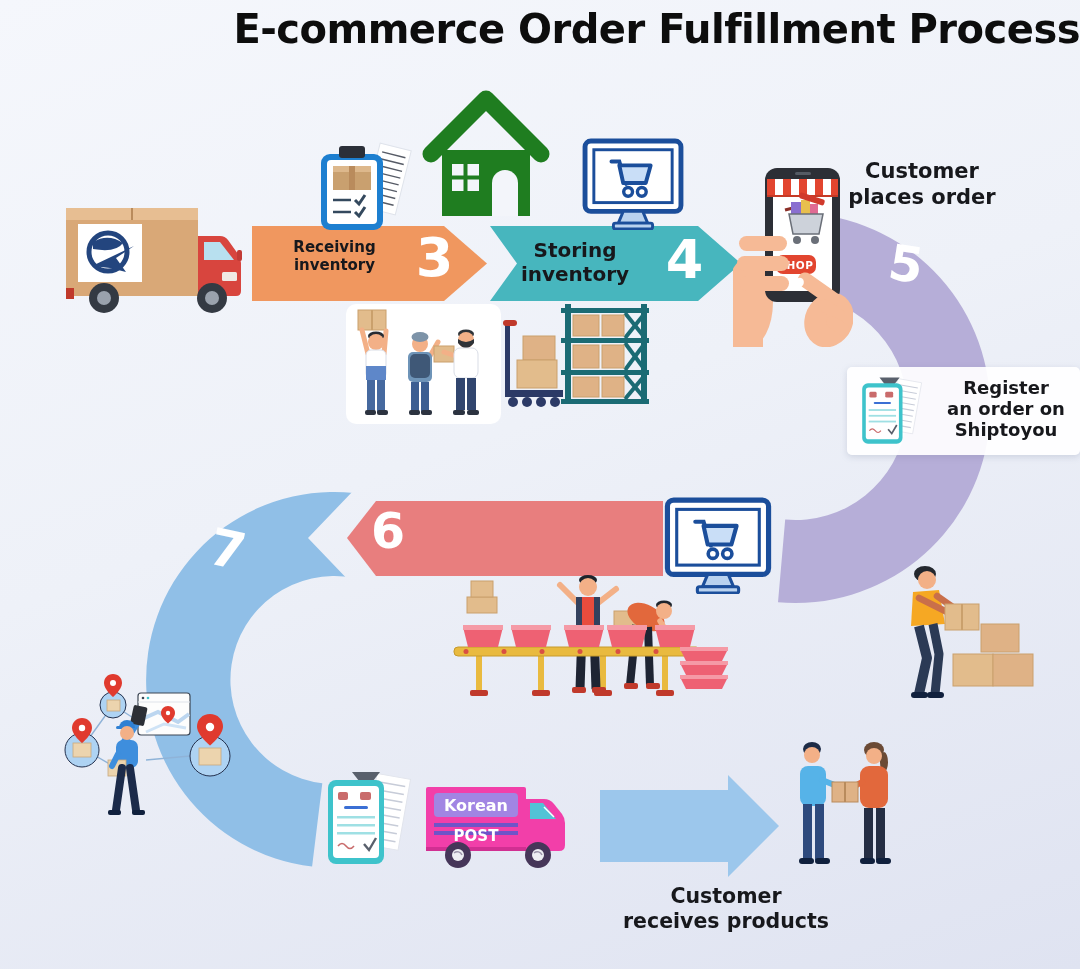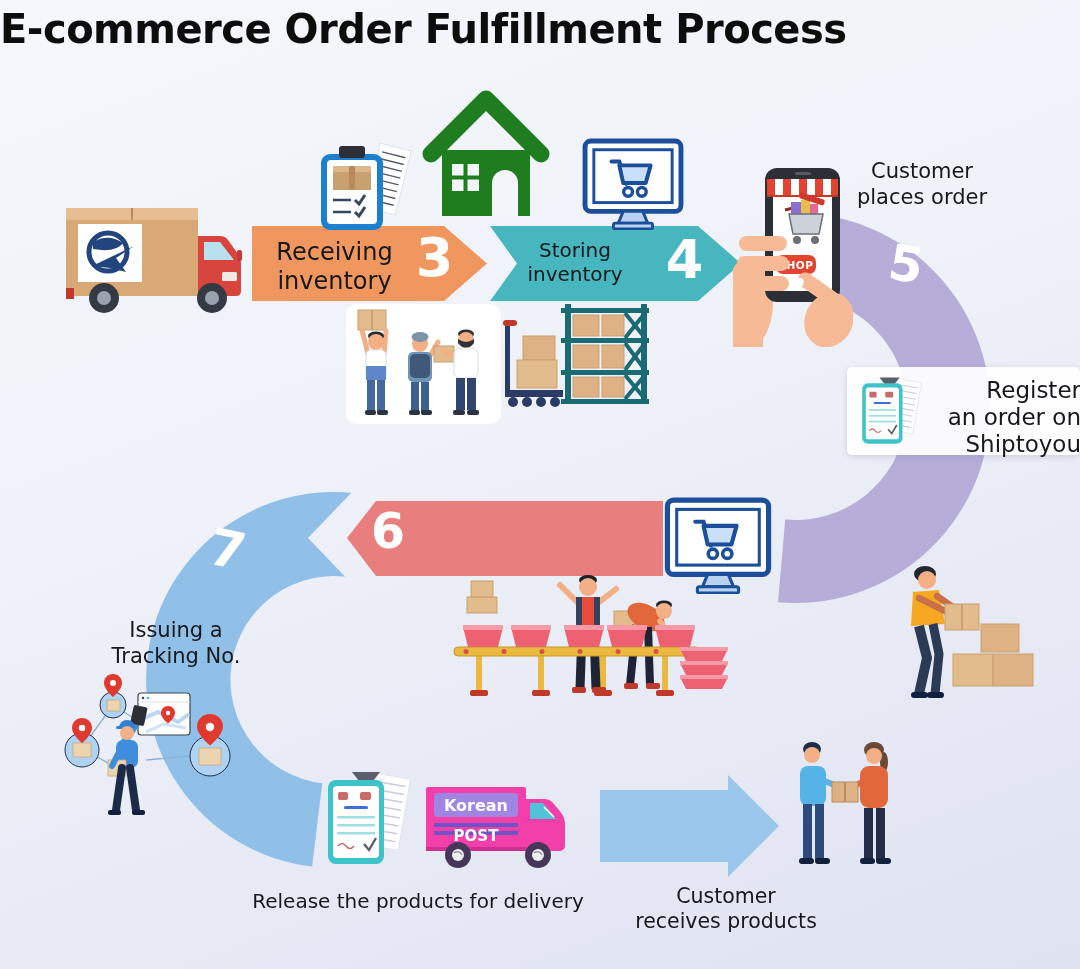--- a/index.html
+++ b/index.html
@@ -3,25 +3,25 @@
 <meta charset="utf-8">
 <style>
   html,body{margin:0;padding:0;background:#cfd4e6;}
   .canvas{
     position:relative;width:1080px;height:969px;overflow:hidden;
     background:linear-gradient(160deg,#f5f7fc 0%,#eef1f8 45%,#dfe3f1 100%);
     font-family:"DejaVu Sans","Liberation Sans",sans-serif;
   }
   .abs{position:absolute;}
   .title{
-    left:0;right:0;top:6px;text-align:left;white-space:nowrap;
+    left:0;right:0;top:6px;text-align:right;white-space:nowrap;
     font-size:40px;font-weight:800;color:#0d0d0d;letter-spacing:-.5px;
   }
   .lbl{
-    position:absolute;font-weight:normal;color:#17181c;
+    position:absolute;font-weight:bold;color:#17181c;
     white-space:pre-line;text-align:center;line-height:1.22;
   }
   .num{
     position:absolute;color:#fff;font-weight:800;text-align:center;line-height:1;
   }
   .register-card{
     position:absolute;left:847px;top:367px;width:233px;height:88px;
     background:rgba(255,255,255,.93);border-radius:5px;
     box-shadow:0 2px 6px rgba(120,130,160,.25);
   }
@@ -458,40 +458,37 @@
     <rect x="78" y="70" width="9" height="52" fill="#252E44"></rect>
     <rect x="90" y="70" width="9" height="52" fill="#252E44"></rect>
     <rect x="74" y="120" width="15" height="6" rx="3" fill="#10203D"></rect>
     <rect x="90" y="120" width="15" height="6" rx="3" fill="#10203D"></rect>
     <rect x="46" y="44" width="26" height="20" fill="#DFB286" stroke="#B98B5C"></rect>
     <line x1="59" y1="44" x2="59" y2="64" stroke="#B98B5C" stroke-width="2"></line>
   </svg>
 
   <div class="title abs">E-commerce Order Fulfillment Process</div>
 
-  <div class="lbl" style="left:262px;top:238px;width:145px;font-size:24px">Receiving
+  <div class="lbl" style="left:262px;top:238px;width:145px;font-size:15px">Receiving
 inventory</div>
   <div class="num" style="left:407px;top:231px;width:55px;font-size:54px">3</div>
 
   <div class="lbl" style="left:500px;top:238px;width:150px;font-size:20px">Storing
 inventory</div>
   <div class="num" style="left:657px;top:233px;width:55px;font-size:54px">4</div>
 
   <div class="lbl" style="left:828px;top:159px;width:188px;font-size:21px">Customer
 places order</div>
   <div class="num" style="left:880px;top:240px;width:52px;font-size:49px;transform:rotate(9deg)">5</div>
 
-  <div class="lbl" style="left:931px;top:377px;width:150px;font-size:23px;text-align:right;line-height:1.18">Register
+  <div class="lbl" style="left:931px;top:377px;width:150px;font-size:18px;text-align:center;line-height:1.18">Register
 an order on
 Shiptoyou</div>
 
   <div class="num" style="left:362px;top:507px;width:52px;font-size:49px">6</div>
 
   <div class="num" style="left:200px;top:524px;width:55px;font-size:51px;transform:rotate(12deg)">7</div>
-  <div class="lbl" style="left:70px;top:618px;width:212px;font-size:21px">Issuing a
-Tracking No.</div>
-
-  <div class="lbl" style="left:418px;top:889px;transform:translateX(-50%);white-space:nowrap;font-size:20px">Release the products for delivery</div>
+
 
   <div class="lbl" style="left:620px;top:884px;width:212px;font-size:20.5px">Customer
 receives products</div>
 
 </div>
 
 </body></html>

